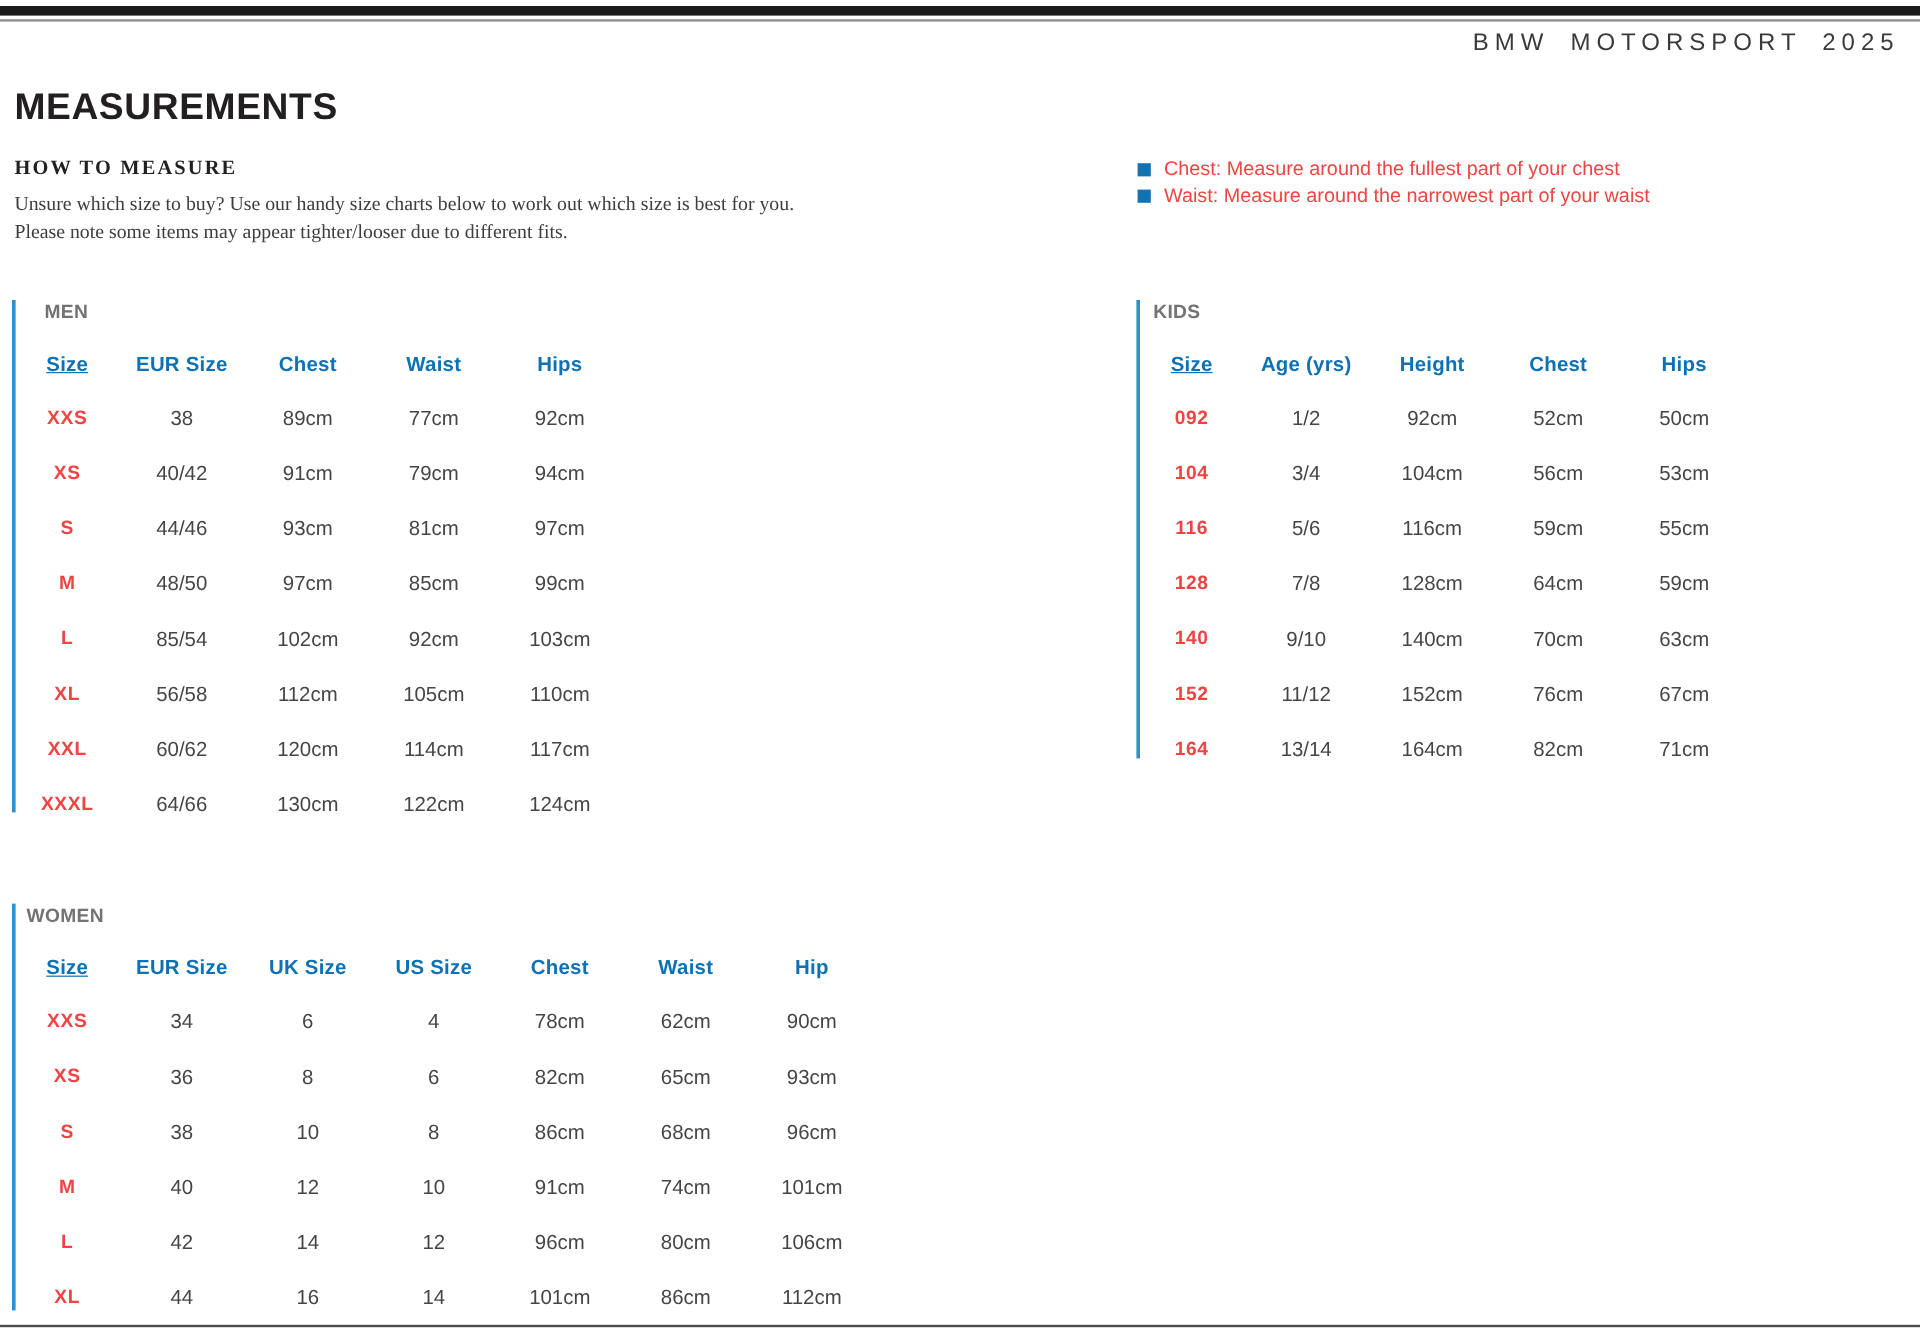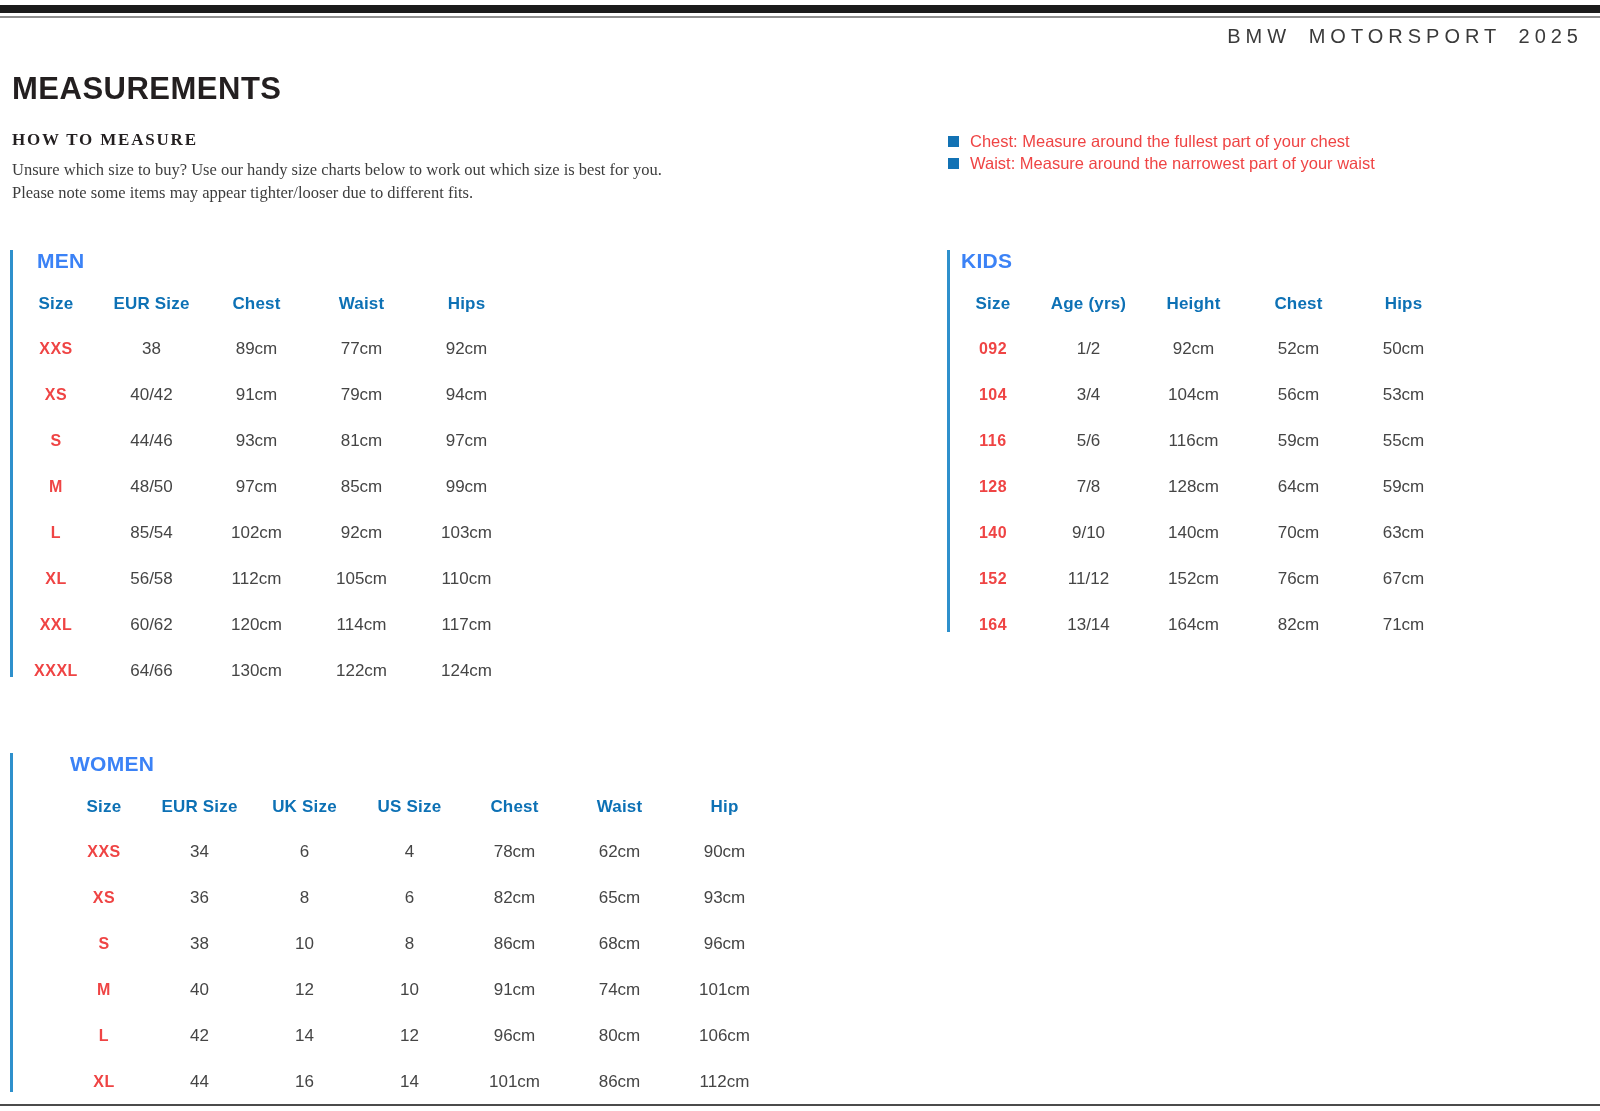--- a/index.html
+++ b/index.html
@@ -30,38 +30,38 @@
   .htm-line { font-size:16.5px; color:#3d3d3d; line-height:22.5px; }
 
   .bullets { left:948px; top:130px; }
   .bullet-row { display:flex; align-items:center; height:22.5px; }
   .bullet-sq { width:11px; height:11px; background:#1272b4; margin-right:11px; flex:none; }
   .bullet-text { font-size:16.5px; color:#ef4444; white-space:nowrap; }
 
   .size-block { position:absolute; border-left:3px solid #2e90cc; }
   #men-block   { left:10px;  top:250px; height:427px; }
   #kids-block  { left:947px; top:250px; height:382px; }
-  #women-block { left:10px;  top:753px; height:339px;padding-left:48px; }
+  #women-block { left:10px;  top:753px; height:339px; }
 
   .block-label {
     height:22px; line-height:22px;
-    font-size:21px; font-weight:bold; color:#3b82f6;
+    font-size:16px; font-weight:bold; color:#737373;
     letter-spacing:0.3px; padding-left:24px; margin-bottom:10px;
   }
   #kids-block  .block-label { padding-left:11px; }
   #women-block .block-label { padding-left:9px; }
 
   table.size-table { border-collapse:collapse; table-layout:fixed; }
   .size-table thead tr { height:44px; }
   .size-table tbody tr { height:46px; }
   .size-table th {
     width:105px; text-align:center; vertical-align:middle;
     font-size:17px; font-weight:bold; color:#0d71b5; letter-spacing:0.2px;
   }
-  .size-table th:first-child { width:86px; }
+  .size-table th:first-child { width:86px;text-decoration:underline; }
   .size-table td {
     text-align:center; vertical-align:middle;
     font-size:17px; color:#454545;
   }
   .size-table td:first-child {
     font-weight:bold; color:#ef4444; font-size:16px; letter-spacing:0.5px;
   }
 
   .bottom-rule { left:0; top:1104px; width:1600px; height:2px; background:#4b4b4b; }
 </style>

